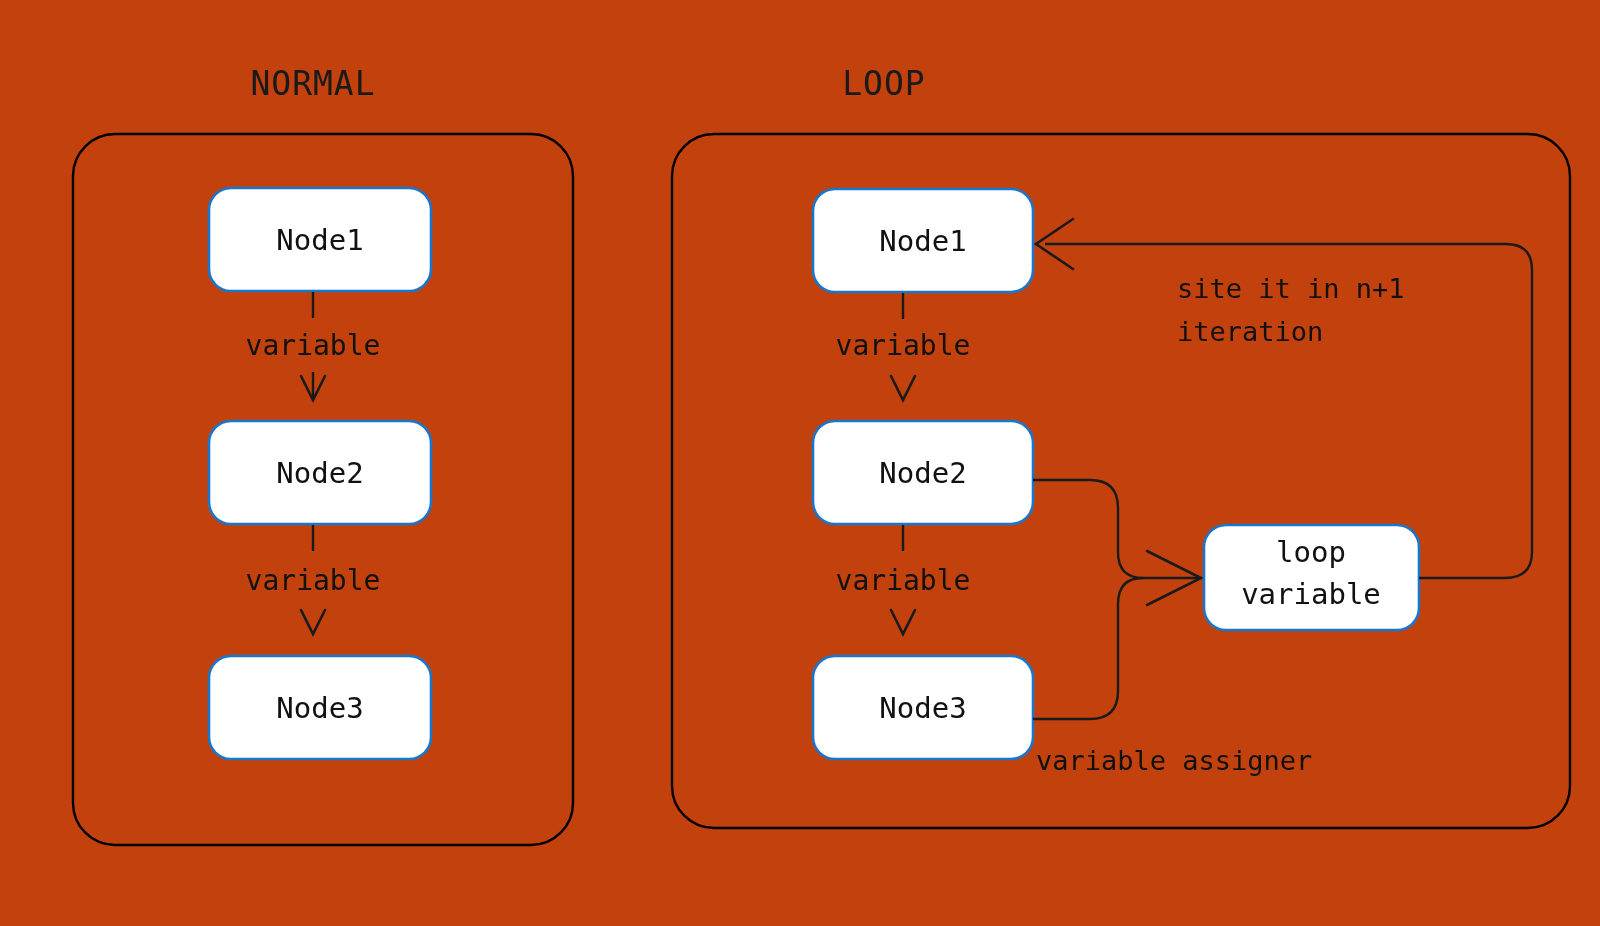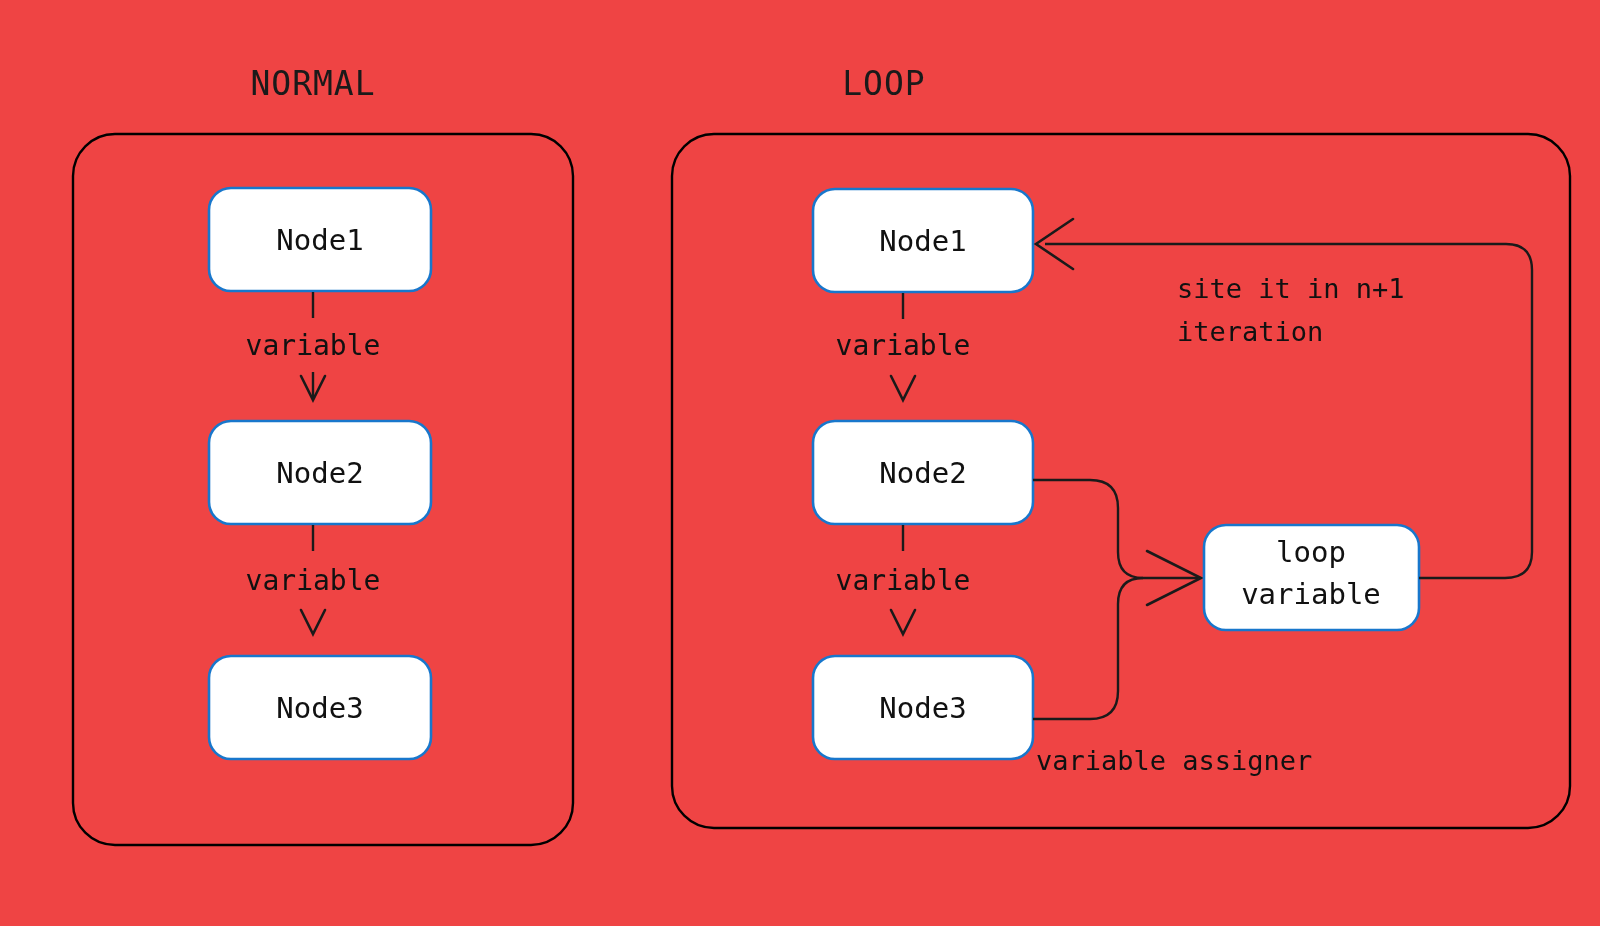--- a/index.html
+++ b/index.html
@@ -11,21 +11,21 @@
   body {
     width: 1600px;
     height: 926px;
     overflow: hidden;
     font-family: "DejaVu Sans Mono", "Liberation Mono", monospace;
   }
   #diagram-root {
     position: relative;
     width: 1600px;
     height: 926px;
-    background: #ef4444;
+    background: #c2410c;
   }
   svg#diagram-svg {
     display: block;
     width: 1600px;
     height: 926px;
   }
   .panel-title {
     font-family: "DejaVu Sans Mono", "Liberation Mono", monospace;
     font-size: 33px;
     fill: #1a1a1a;

